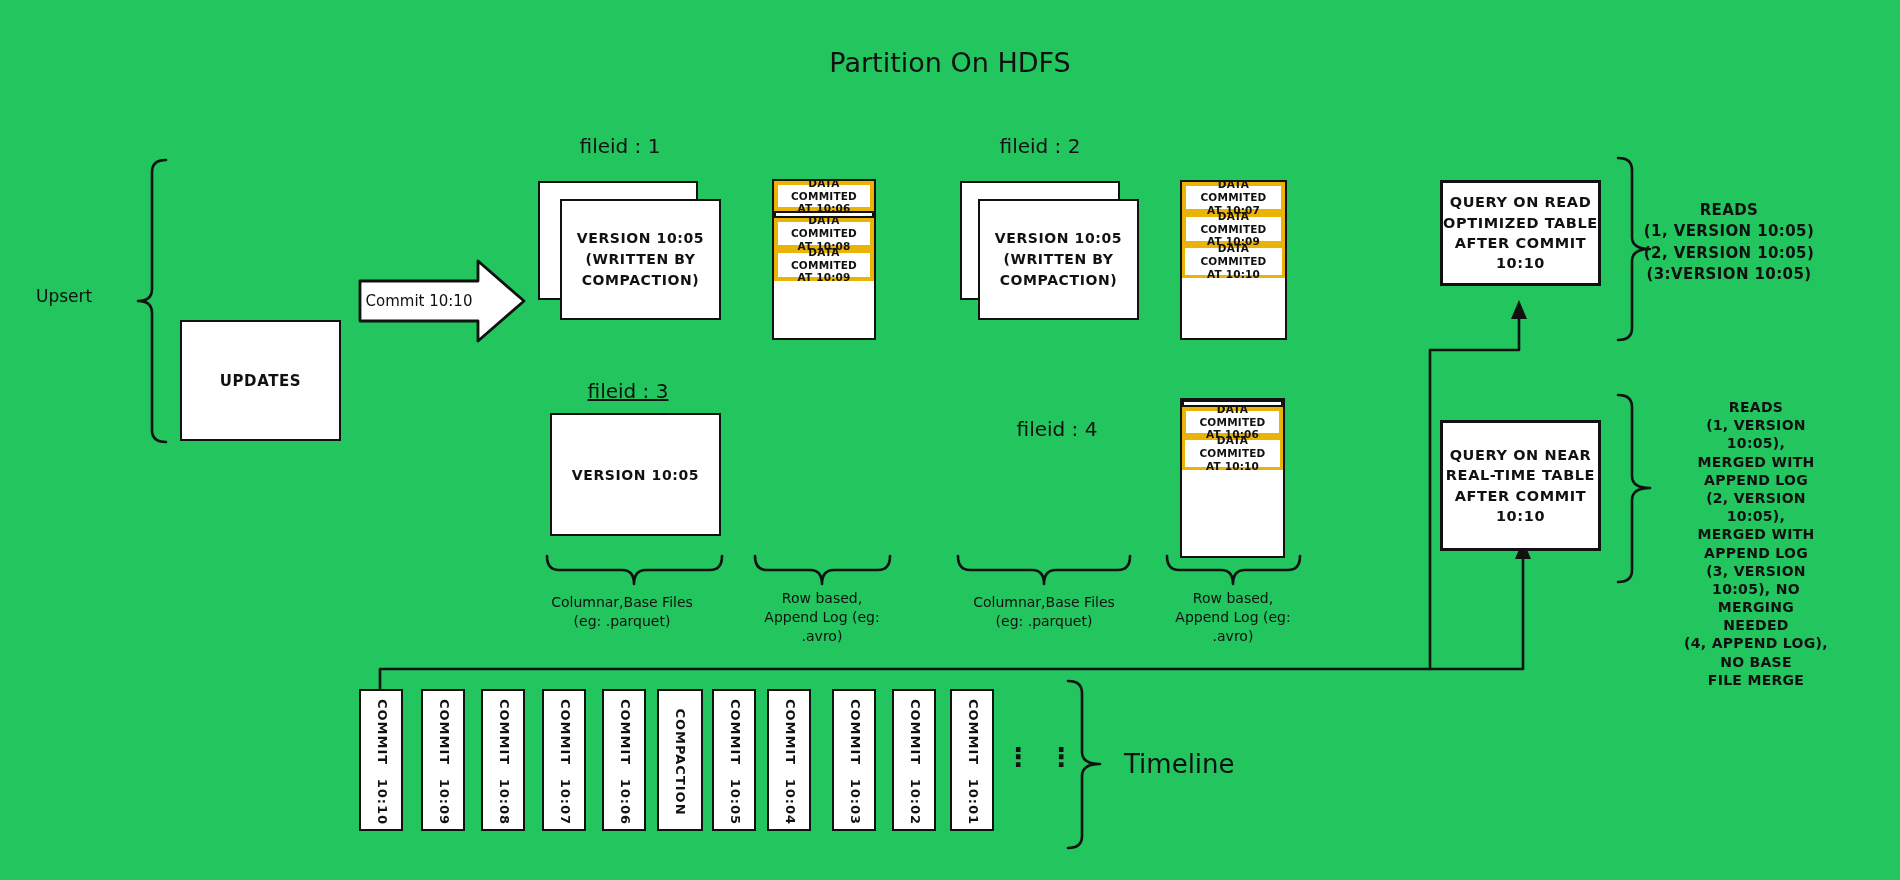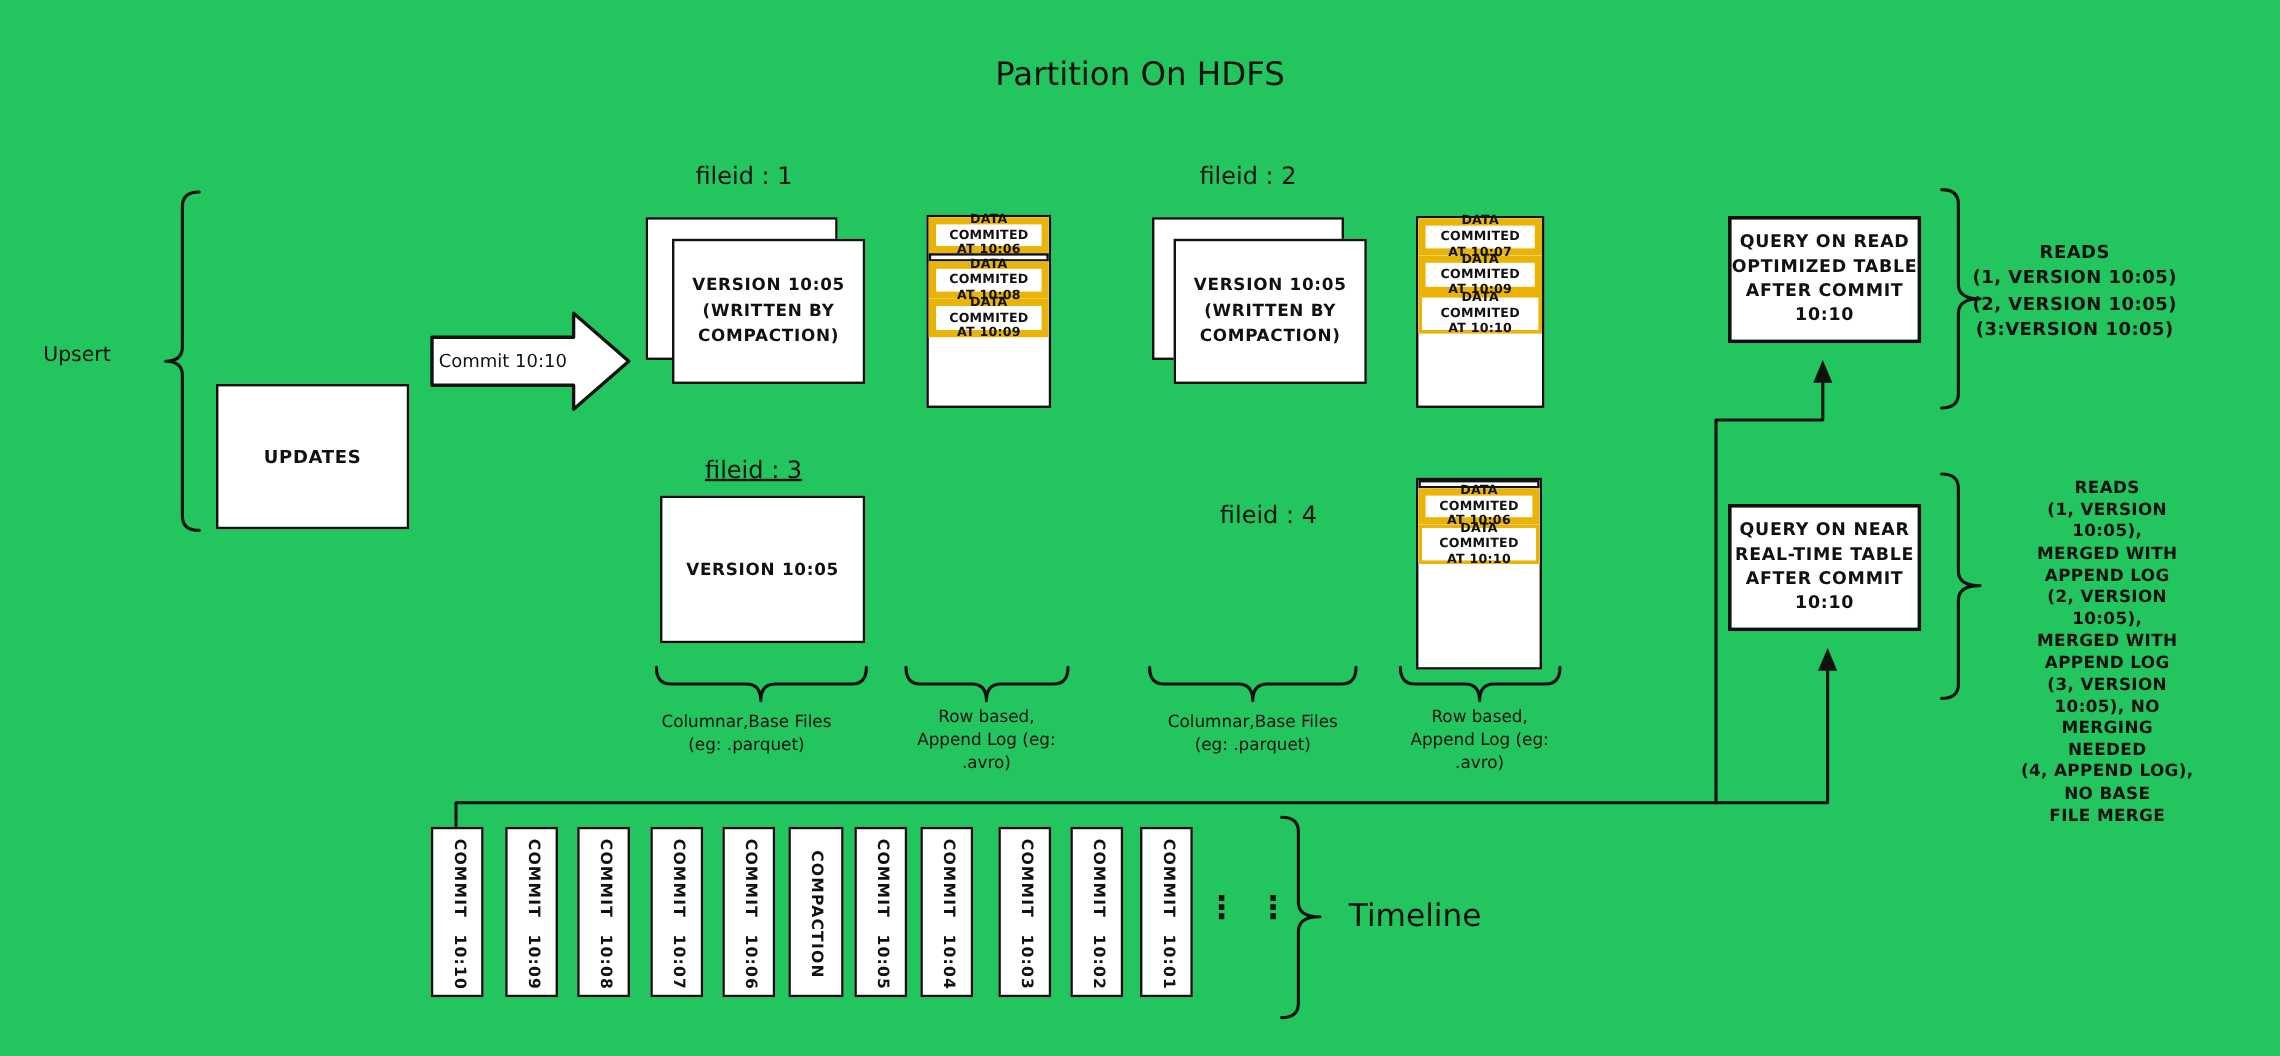--- a/index.html
+++ b/index.html
@@ -13,21 +13,21 @@
   .box{
     position:absolute;border:2.6px solid #111;background:#fff;box-sizing:border-box;
     display:flex;align-items:center;justify-content:center;text-align:center;
     font-weight:700;white-space:pre-line;color:#111;
   }
   .plain{background:#fff;}
   .thick{border-width:3.2px;}
   .boxtext{letter-spacing:.6px;}
   .log{position:absolute;border:2.6px solid #111;background:#fff;box-sizing:border-box;}
   .seg{
-    box-sizing:border-box;width:100%;border:6px solid #eab308;background:#fff;
+    box-sizing:border-box;width:100%;border:4px solid #eab308;background:#fff;
     display:flex;align-items:center;justify-content:center;text-align:center;
     font-weight:700;font-size:10.5px;line-height:1.22;white-space:pre-line;letter-spacing:.2px;
   }
   .seg.bold{border-width:3.4px;}
   .strip{box-sizing:border-box;width:100%;height:7px;border:2px solid #111;background:#fff;}
   .tl-box{position:absolute;top:689px;width:44px;height:142px;border:2.6px solid #111;background:#fff;box-sizing:border-box;}
   .tl-text{
     position:absolute;width:142px;height:44px;left:-49px;top:49px;
     transform:rotate(90deg);display:flex;align-items:center;justify-content:center;
     font-weight:700;font-size:13px;letter-spacing:1px;word-spacing:8px;white-space:nowrap;
@@ -145,21 +145,21 @@
     <span>QUERY ON READ
 OPTIMIZED TABLE
 AFTER COMMIT
 10:10</span>
   </div>
   <div class="hand center" style="left:1729px;top:200px;font-size:15px;font-weight:700;line-height:1.42;letter-spacing:.4px;">READS
 (1, VERSION 10:05)
 (2, VERSION 10:05)
 (3:VERSION 10:05)</div>
 
-  <div class="box thick boxtext" style="left:1440px;top:420px;width:161px;height:106px;font-size:14.5px;line-height:1.4;">
+  <div class="box thick boxtext" style="left:1440px;top:420px;width:161px;height:131px;font-size:14.5px;line-height:1.4;">
     <span>QUERY ON NEAR
 REAL-TIME TABLE
 AFTER COMMIT
 10:10</span>
   </div>
   <div class="hand center" style="left:1756px;top:398px;font-size:14px;font-weight:700;line-height:1.3;letter-spacing:.3px;">READS
 (1, VERSION 10:05),
 MERGED WITH APPEND LOG
 (2, VERSION 10:05),
 MERGED WITH APPEND LOG

